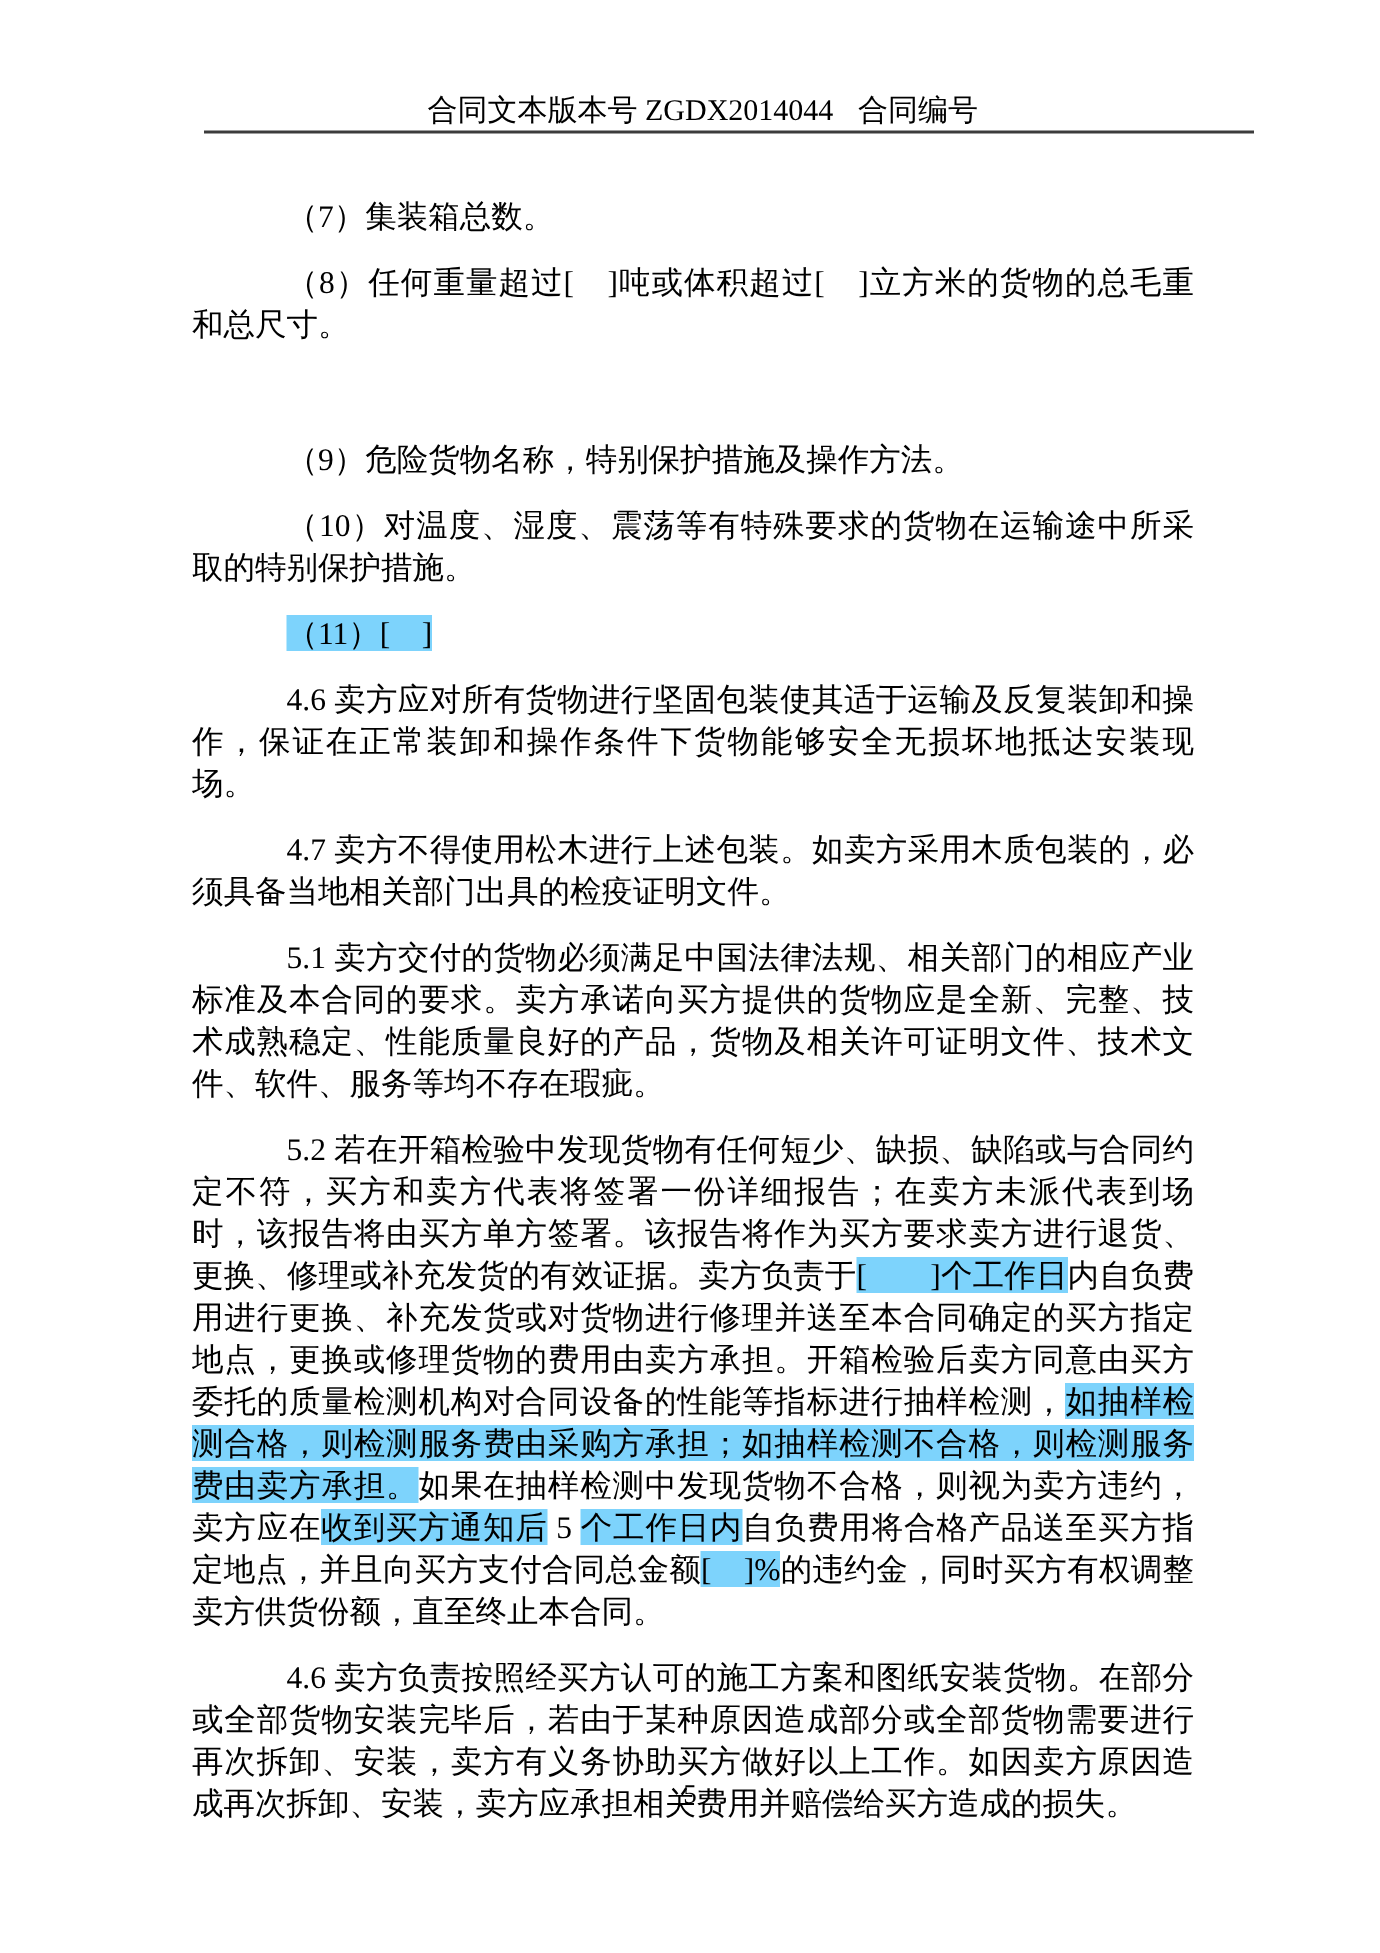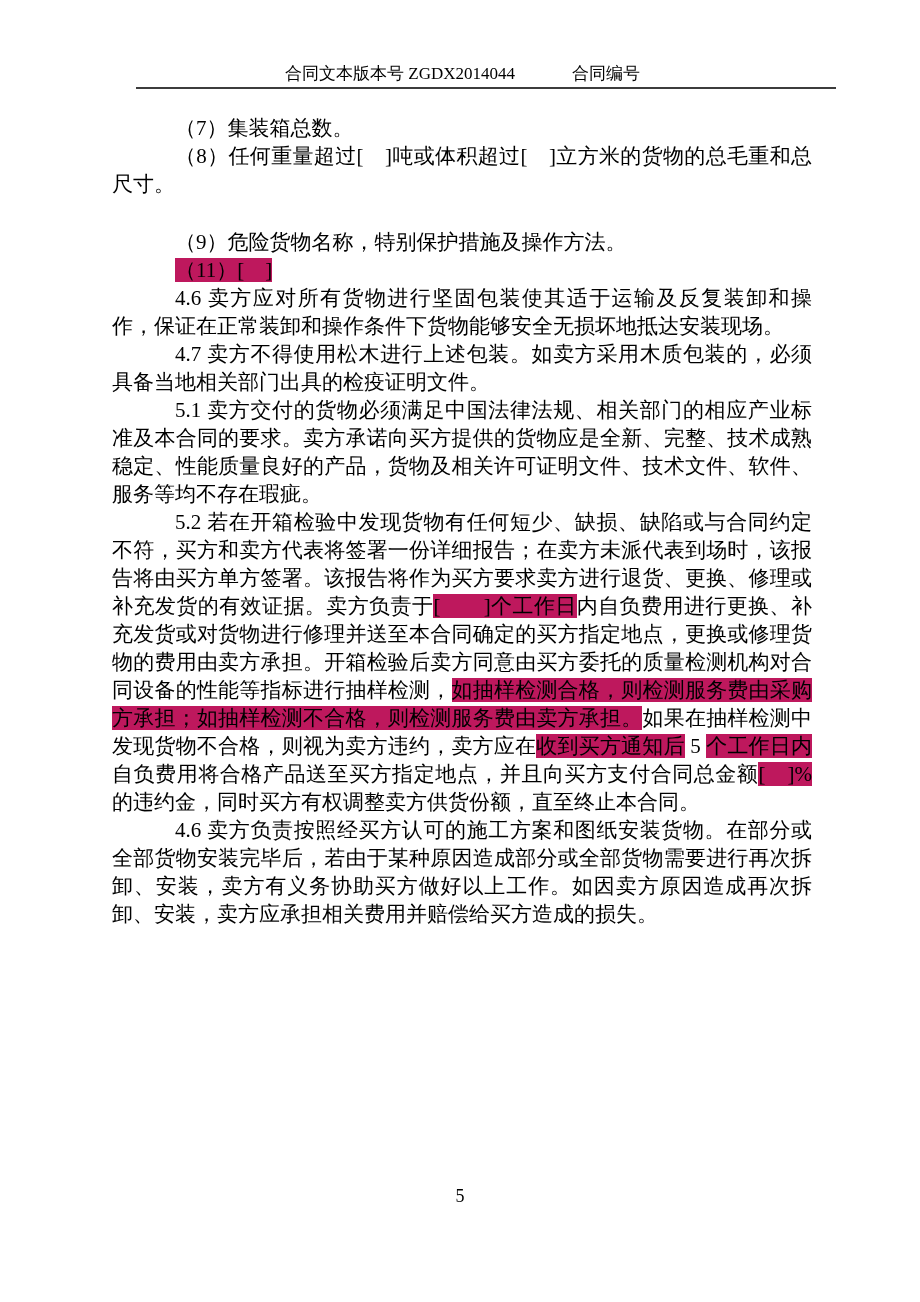--- a/index.html
+++ b/index.html
@@ -18,21 +18,21 @@
   .page {
     position: absolute;
     inset: 0;
   }
   .page-header {
     position: absolute;
     top: 62px;
     left: 0;
     right: 0;
     height: 26px;
-    font-size: 17px;
+    font-size: 20px;
     line-height: 24px;
   }
   .header-version {
     position: absolute;
     left: 285px;
     top: 0;
     white-space: nowrap;
   }
   .header-contract-no {
     position: absolute;
@@ -52,33 +52,33 @@
   .content {
     position: absolute;
     top: 114px;
     left: 112px;
     width: 700px;
     font-size: 21px;
     line-height: 28px;
     text-align: justify;
   }
   .content p {
-    margin: 0;
+    margin: 16px;
     padding: 0;
     text-indent: 63px;
     font-family: Liberation Serif, serif;
   }
   .blank-line {
     height: 30px;
   }
   .heading {
     font-weight: bold;
   }
   .hl {
-    background: #be185d;
+    background: #7dd3fc;
   }
   .clause-53 {
     margin-top: 7px !important;
   }
   .page-number {
     position: absolute;
     top: 1184px;
     left: 0;
     width: 100%;
     text-align: center;
@@ -95,20 +95,21 @@
     <span class="header-version">合同文本版本号 ZGDX2014044</span>
     <span class="header-contract-no">合同编号</span>
   </div>
   <div class="header-rule"></div>
 
   <div class="content">
     <p><span>（7）集装箱总数。</span></p>
     <p><span>（8）任何重量超过[　]吨或体积超过[　]立方米的货物的总毛重和总尺寸。</span></p>
     <p class="blank-line"></p>
     <p><span>（9）危险货物名称，特别保护措施及操作方法。</span></p>
+    <p><span>（10）对温度、湿度、震荡等有特殊要求的货物在运输途中所采取的特别保护措施。</span></p>
     <p><span class="hl">（11）[　]</span></p>
     <p><span>4.6 卖方应对所有货物进行坚固包装使其适于运输及反复装卸和操作，保证在正常装卸和操作条件下货物能够安全无损坏地抵达安装现场。</span></p>
     <p><span>4.7 卖方不得使用松木进行上述包装。如卖方采用木质包装的，必须具备当地相关部门出具的检疫证明文件。</span></p>
     <p><span>5.1 卖方交付的货物必须满足中国法律法规、相关部门的相应产业标准及本合同的要求。卖方承诺向买方提供的货物应是全新、完整、技术成熟稳定、性能质量良好的产品，货物及相关许可证明文件、技术文件、软件、服务等均不存在瑕疵。</span></p>
     <p><span>5.2 若在开箱检验中发现货物有任何短少、缺损、缺陷或与合同约定不符，买方和卖方代表将签署一份详细报告；在卖方未派代表到场时，该报告将由买方单方签署。该报告将作为买方要求卖方进行退货、更换、修理或补充发货的有效证据。卖方负责于</span><span class="hl">[　　]个工作日</span><span>内自负费用进行更换、补充发货或对货物进行修理并送至本合同确定的买方指定地点，更换或修理货物的费用由卖方承担。开箱检验后卖方同意由买方委托的质量检测机构对合同设备的性能等指标进行抽样检测，</span><span class="hl">如抽样检测合格，则检测服务费由采购方承担；如抽样检测不合格，则检测服务费由卖方承担。</span><span>如果在抽样检测中发现货物不合格，则视为卖方违约，卖方应在</span><span class="hl">收到买方通知后</span><span> 5 </span><span class="hl">个工作日内</span><span>自负费用将合格产品送至买方指定地点，并且向买方支付合同总金额</span><span class="hl">[　]%</span><span>的违约金，同时买方有权调整卖方供货份额，直至终止本合同。</span></p>
     <p><span>4.6 卖方负责按照经买方认可的施工方案和图纸安装货物。在部分或全部货物安装完毕后，若由于某种原因造成部分或全部货物需要进行再次拆卸、安装，卖方有义务协助买方做好以上工作。如因卖方原因造成再次拆卸、安装，卖方应承担相关费用并赔偿给买方造成的损失。</span></p>
   </div>
 
   <div class="page-number">5</div>
 

